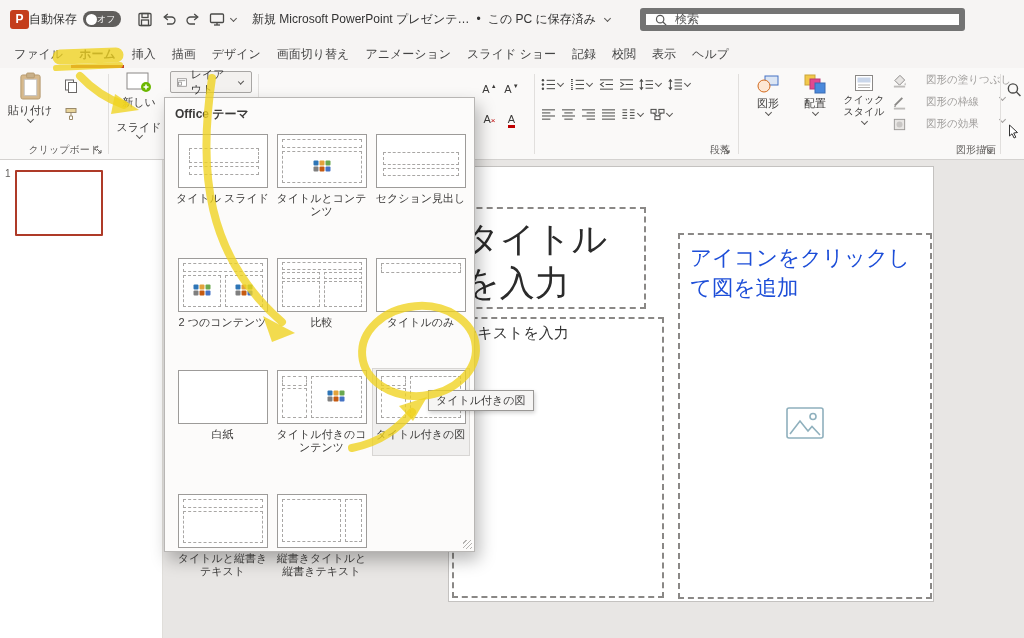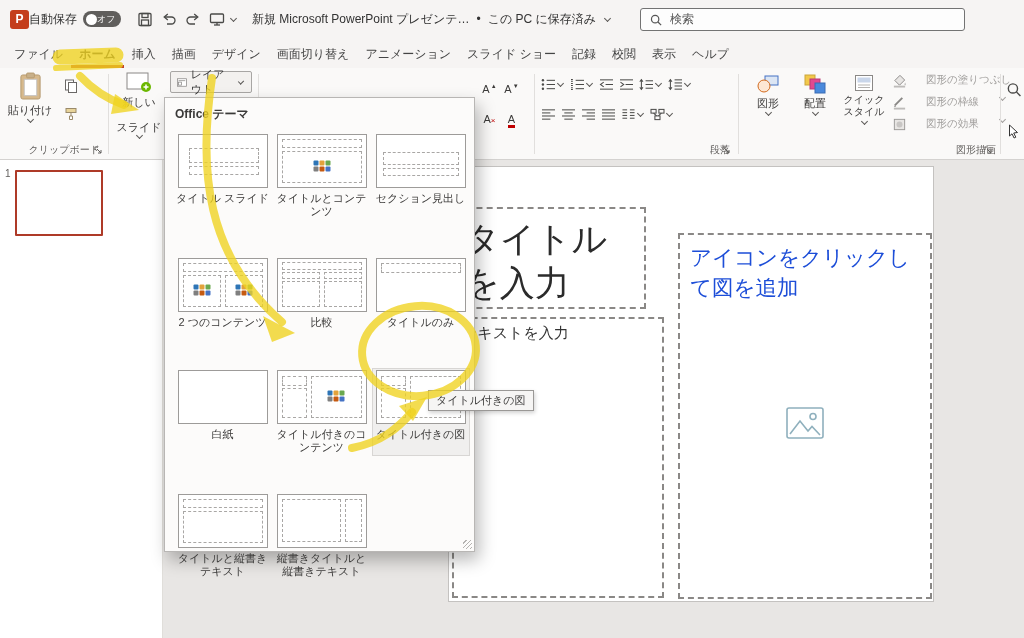--- a/index.html
+++ b/index.html
@@ -10,21 +10,21 @@
   .titlebar{position:absolute;left:0;top:0;width:1024px;height:38px;background:#f6f4f3;display:flex;align-items:center}
   .ppt-icon{width:19px;height:19px;margin-left:10px;background:#c43e1c;color:#fff;border-radius:3px;
     font-weight:bold;font-size:12px;display:flex;align-items:center;justify-content:center}
   .ts-label{margin-left:0;font-size:12px;color:#333}
   .toggle{margin-left:6px;width:38px;height:16px;border-radius:9px;background:#605e5c;display:flex;align-items:center;cursor:pointer}
   .toggle .knob{width:11px;height:11px;border-radius:50%;background:#fff;margin-left:3px}
   .toggle .tg-text{color:#fff;font-size:9px;}
   .qat{background:none;border:none;width:24px;height:26px;display:flex;align-items:center;justify-content:center;cursor:pointer}
   .qat svg{width:16px;height:15px;stroke:#4a4a48;fill:none;stroke-width:1.3}
   .doc-title-group{display:flex;align-items:center;gap:7px;margin-left:14px;font-size:12px;color:#333;white-space:nowrap}
-  .searchbox{position:absolute;left:640px;top:8px;width:325px;height:23px;background:#fdfdfd;border:1px solid #737373;
+  .searchbox{position:absolute;left:640px;top:8px;width:325px;height:23px;background:#fdfdfd;border:6px solid #737373;
     border-radius:3px;display:flex;align-items:center;padding-left:9px;gap:8px;color:#555;cursor:text}
   .searchbox svg{width:12px;height:12px;stroke:#555;fill:none;stroke-width:1.4}
   .chev{display:inline-block;width:5px;height:5px;border-right:1.3px solid #5a5856;border-bottom:1.3px solid #5a5856;
     transform:rotate(45deg);margin:0 2px 2px 2px}
   .chev.gray{border-color:#a19f9d}
 
   
   .tabs{position:absolute;left:0;top:38px;width:1024px;height:30px;background:#f6f4f3;display:flex;align-items:stretch;padding-left:6px;font-size:12px;color:#444}
   .tab{padding:8px 8px 6px;cursor:pointer;white-space:nowrap}
   .tab.selected{border-bottom:3px solid #c0432b;font-weight:bold;padding-bottom:3px}

